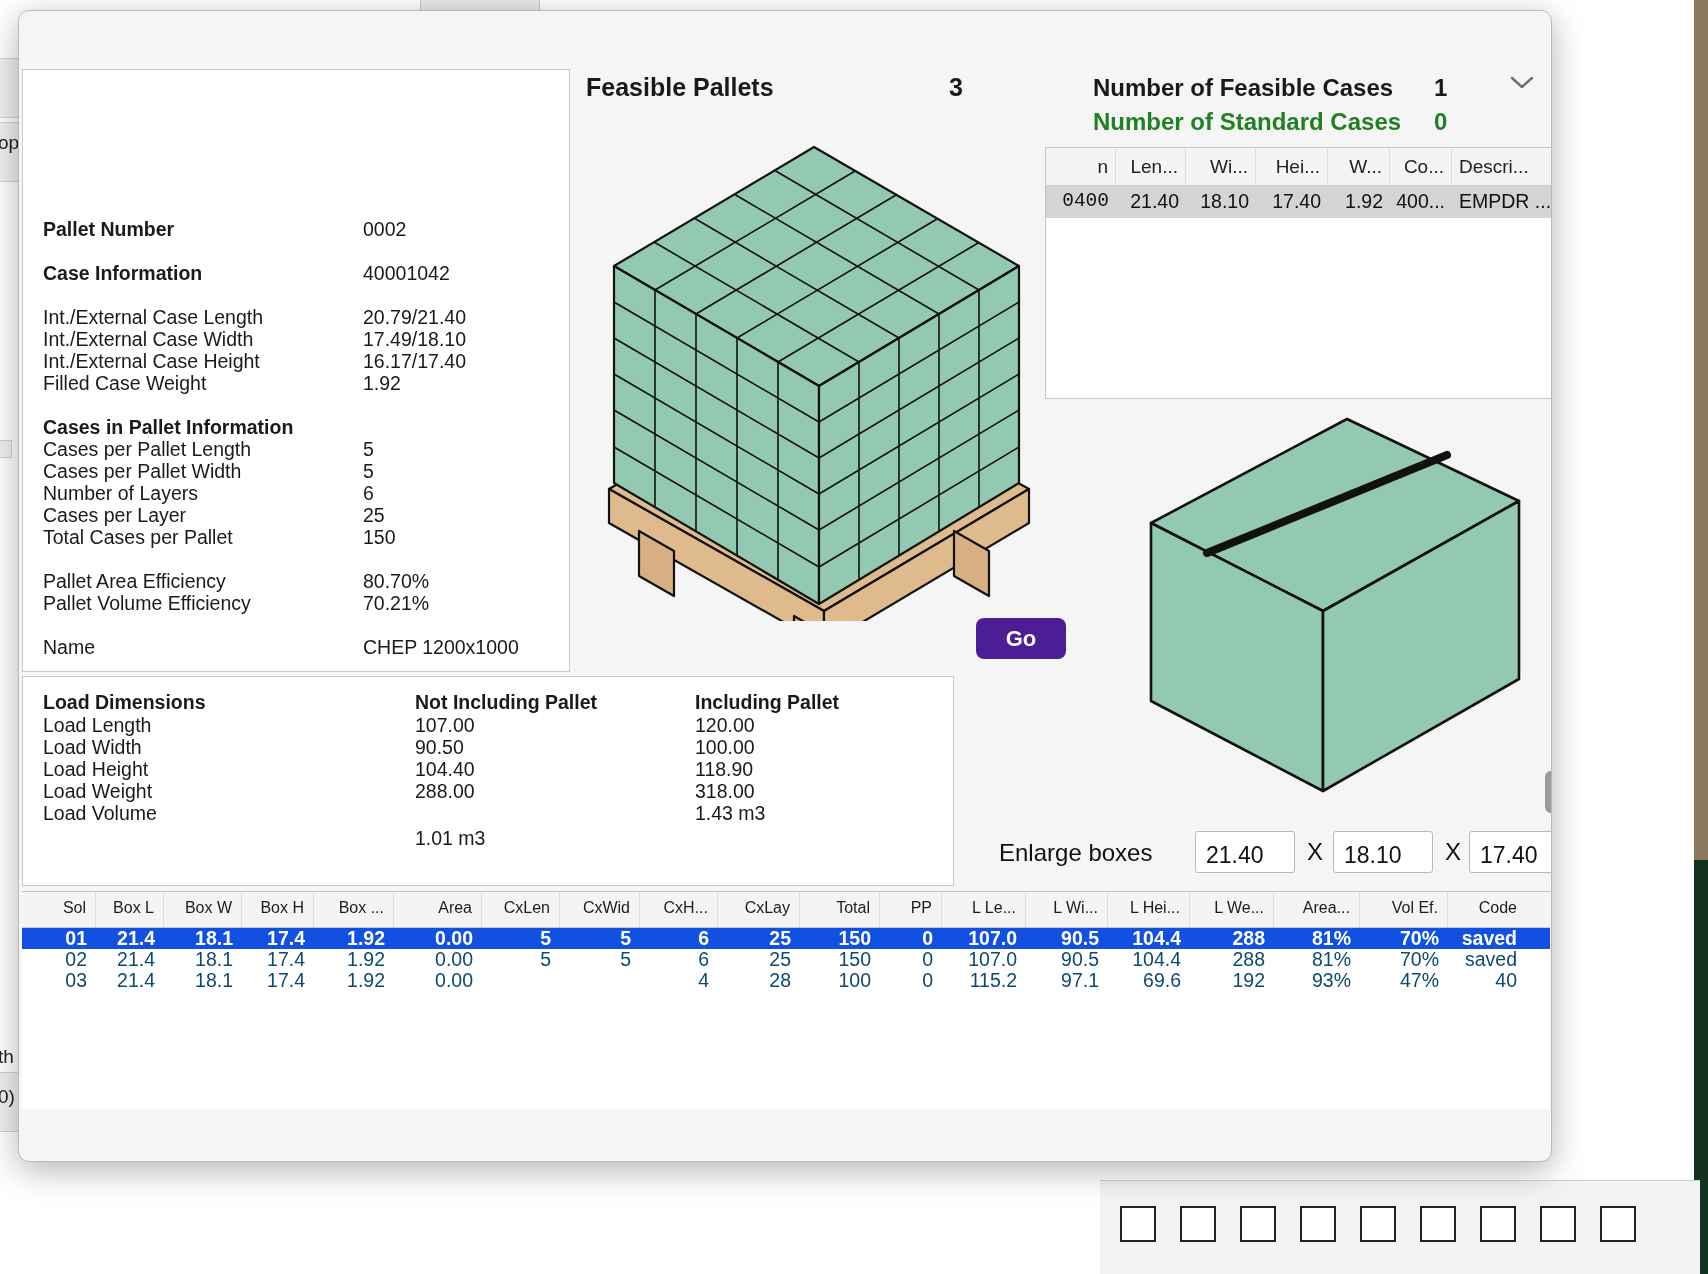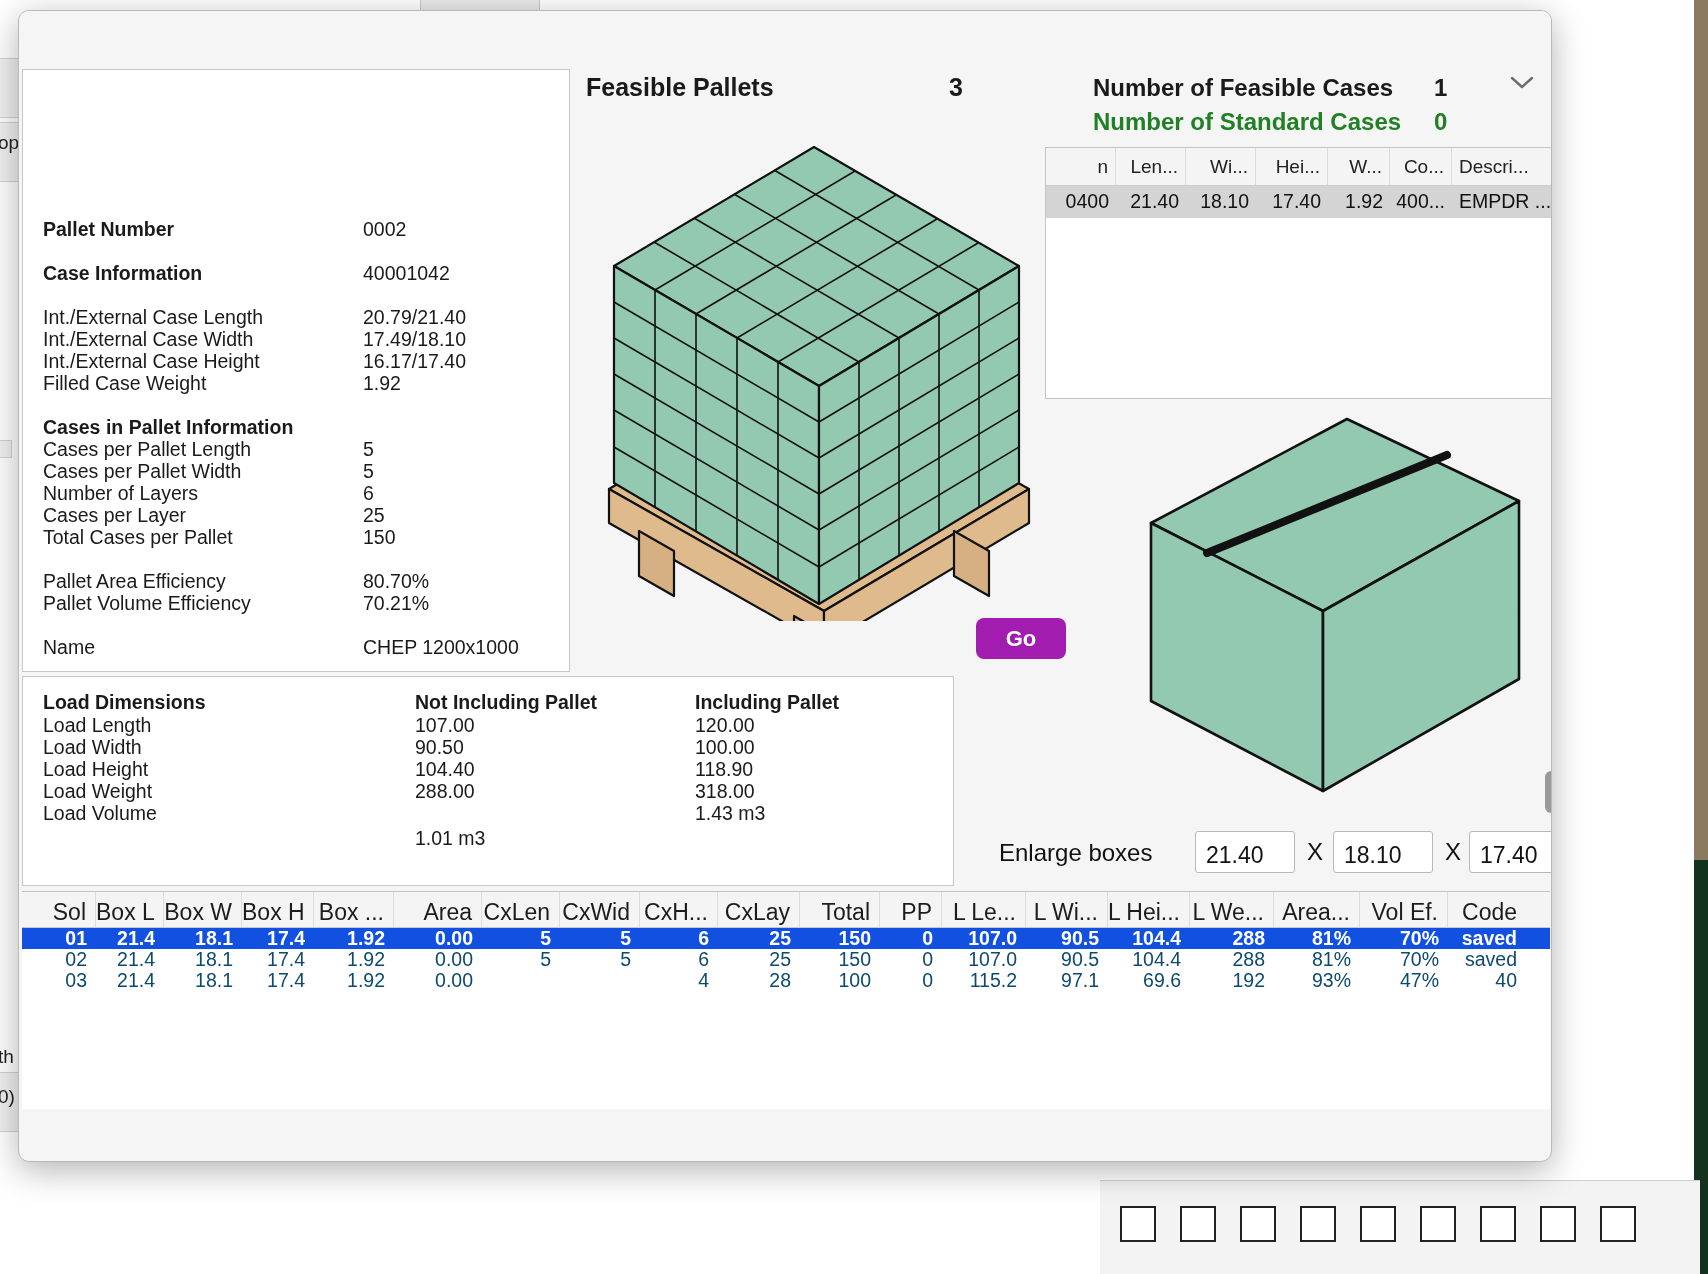--- a/index.html
+++ b/index.html
@@ -98,21 +98,21 @@
   #optimize-select-label {
     position: absolute; left: 16px; top: 9px; font-size: 24px; color: #151515;
   }
   #optimize-stepper {
     position: absolute; right: 6px; top: 5px; width: 28px; height: 35px;
     background: #1876f2; border-radius: 5px;
   }
   #optimize-stepper svg { display:block; margin: 5px auto; }
   #go-button {
     position: absolute; left: 384px; top: 2px; width: 90px; height: 41px;
-    background: #a21caf; border: none; border-radius: 8px;
+    background: #4c1d95; border: none; border-radius: 8px;
     color: #ffffff; font-size: 22px; font-weight: bold;
     font-family: "Liberation Sans", sans-serif;
   }
 
   
   #right-head { position: absolute; left: 1060px; top: 55px; width: 470px; height: 70px; }
   .rh-line { position: absolute; font-size: 24px; font-weight: bold; white-space: nowrap; }
   #rh-feasible-label { left: 14px; top: 8px; color: #1a1a1a; }
   #rh-feasible-value { left: 355px; top: 8px; color: #1a1a1a; }
   #rh-standard-label { left: 14px; top: 42px; color: #218023; }
@@ -168,21 +168,21 @@
   .ld-c1 { left: 392px; }
   .ld-c2 { left: 672px; }
 
   
   #sol-table {
     position: absolute; left: 3px; top: 880px; width: 1528px; height: 218px;
     background: #ffffff; border-top: 1px solid #c3c3c3;
   }
   #sol-head { display: flex; height: 36px; background: #f4f4f4; border-bottom: 1px solid #c9c9c9; }
   #sol-head .sh {
-    font-size: 23px; color: #1c1c1c; text-align: right; padding: 7px 9px 0 0;
+    font-size: 16px; color: #1c1c1c; text-align: right; padding: 7px 9px 0 0;
     border-right: 1px solid #dddddd; white-space: nowrap; overflow: hidden;
   }
   #sol-head .sh:last-child { border-right: none; }
   .sol-row { display: flex; height: 21px; }
   .sol-row .sc {
     font-size: 19.5px; text-align: right; padding: 0 9px 0 0; white-space: nowrap; overflow: hidden;
     line-height: 21px;
   }
   .sol-row.selected { background: #1150e0; }
   .sol-row.selected .sc { color: #ffffff; font-weight: bold; }
@@ -346,21 +346,21 @@
       <div id="case-table-head">
         <div class="ch" style="width:70px;">n</div>
         <div class="ch" style="width:70px;">Len...</div>
         <div class="ch" style="width:70px;">Wi...</div>
         <div class="ch" style="width:72px;">Hei...</div>
         <div class="ch" style="width:62px;">W...</div>
         <div class="ch" style="width:62px;">Co...</div>
         <div class="ch" style="width:100px;">Descri...</div>
       </div>
       <div id="case-row">
-        <div class="cc" style="width:70px;">0400</div>
+        <div class="cc" style="width:70px;font-family:Liberation Mono, monospace;">0400</div>
         <div class="cc" style="width:70px;">21.40</div>
         <div class="cc" style="width:70px;">18.10</div>
         <div class="cc" style="width:72px;">17.40</div>
         <div class="cc" style="width:62px;">1.92</div>
         <div class="cc" style="width:62px;">400...</div>
         <div class="cc" style="width:100px;">EMPDR ...</div>
       </div>
     </div>
 
     <div id="box-view">

